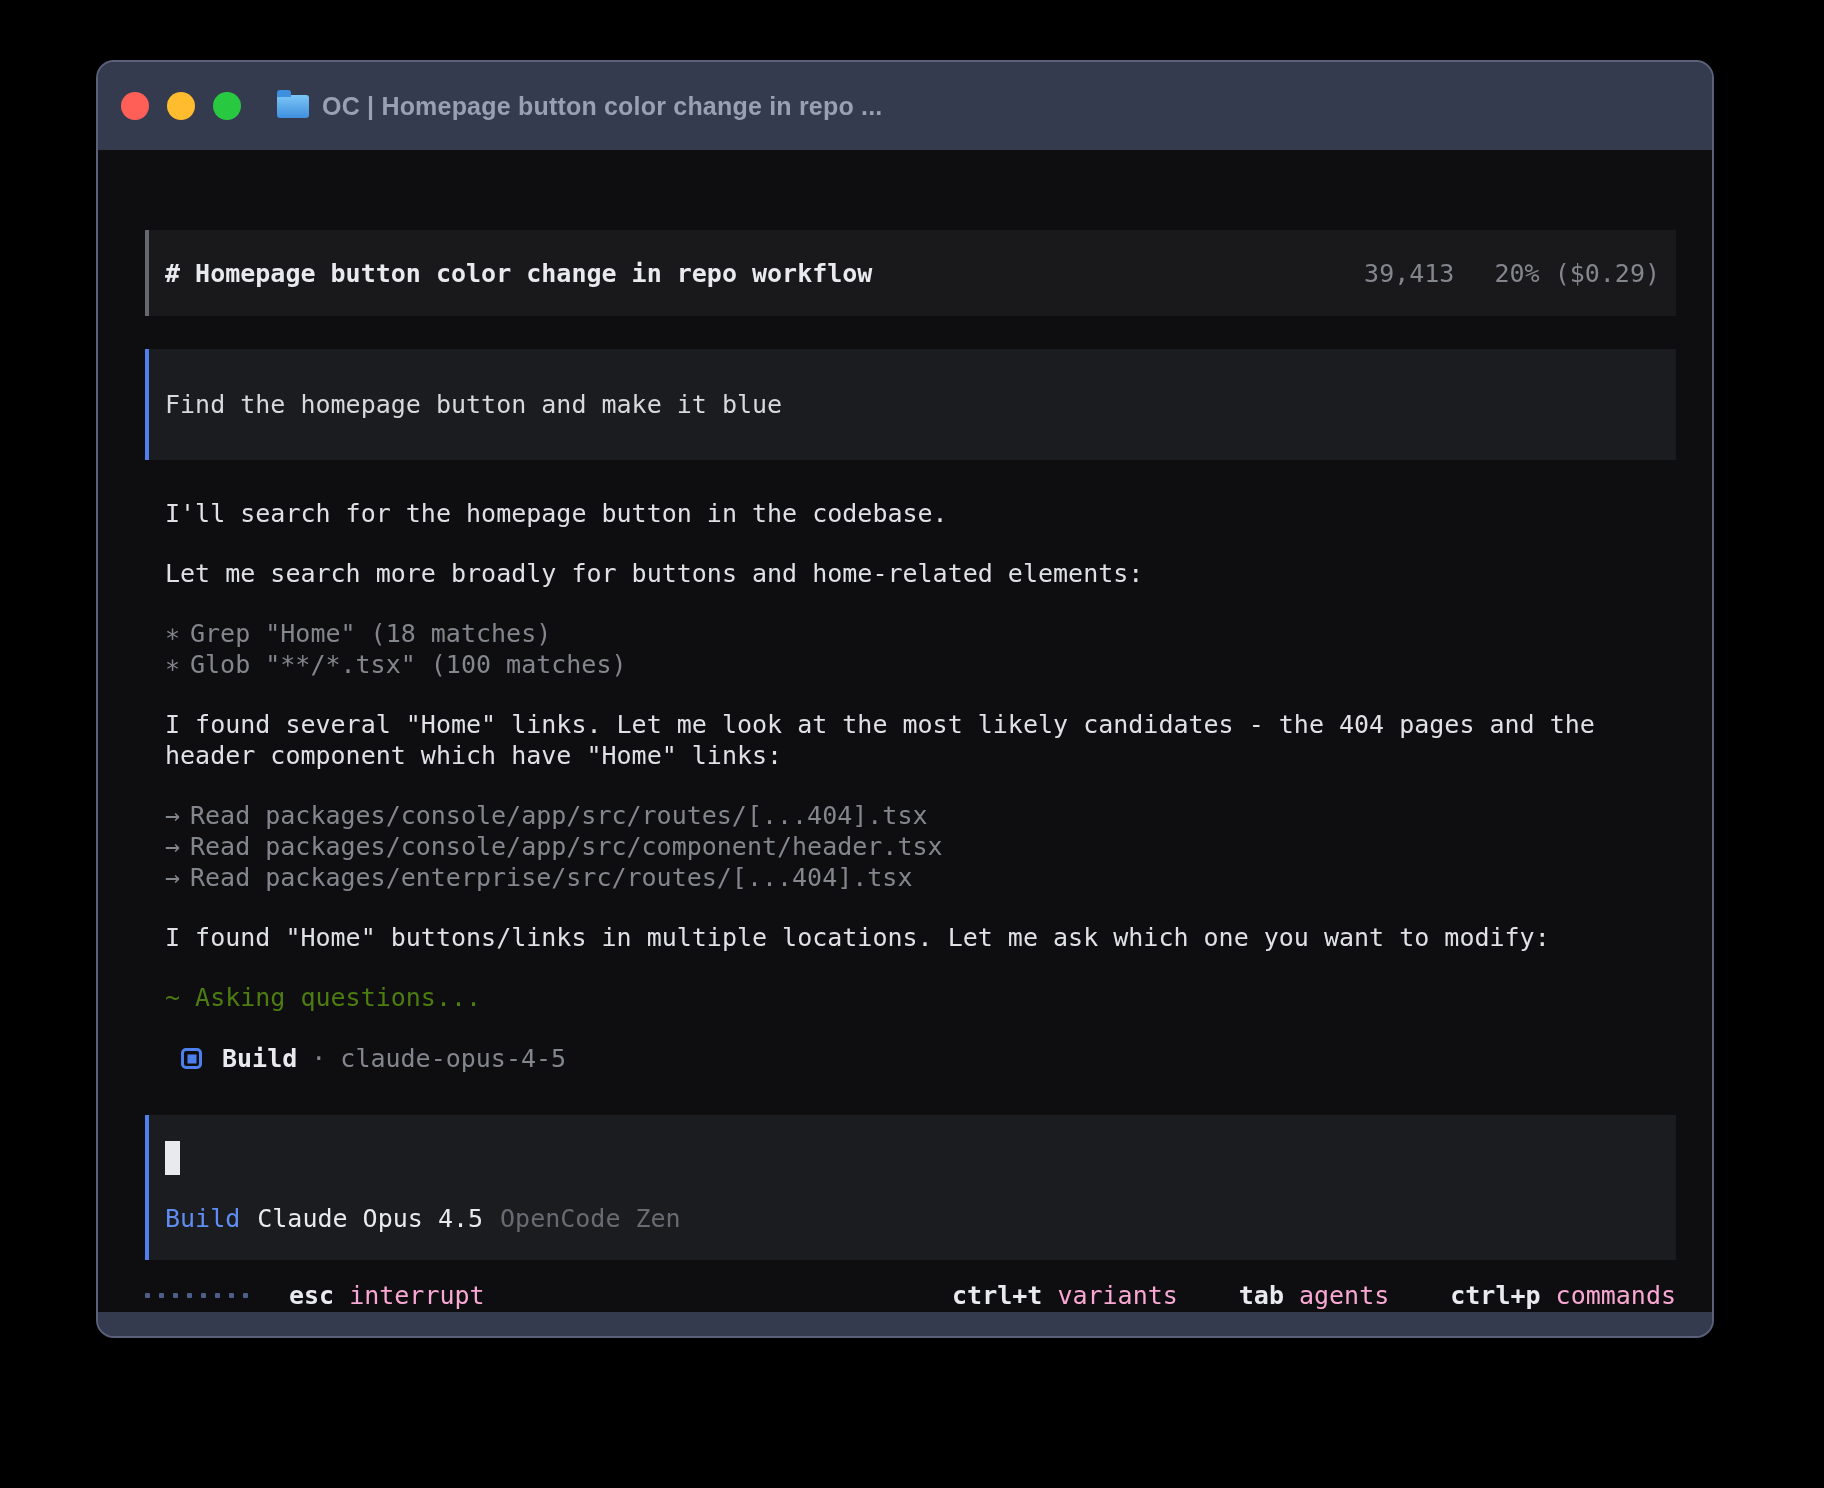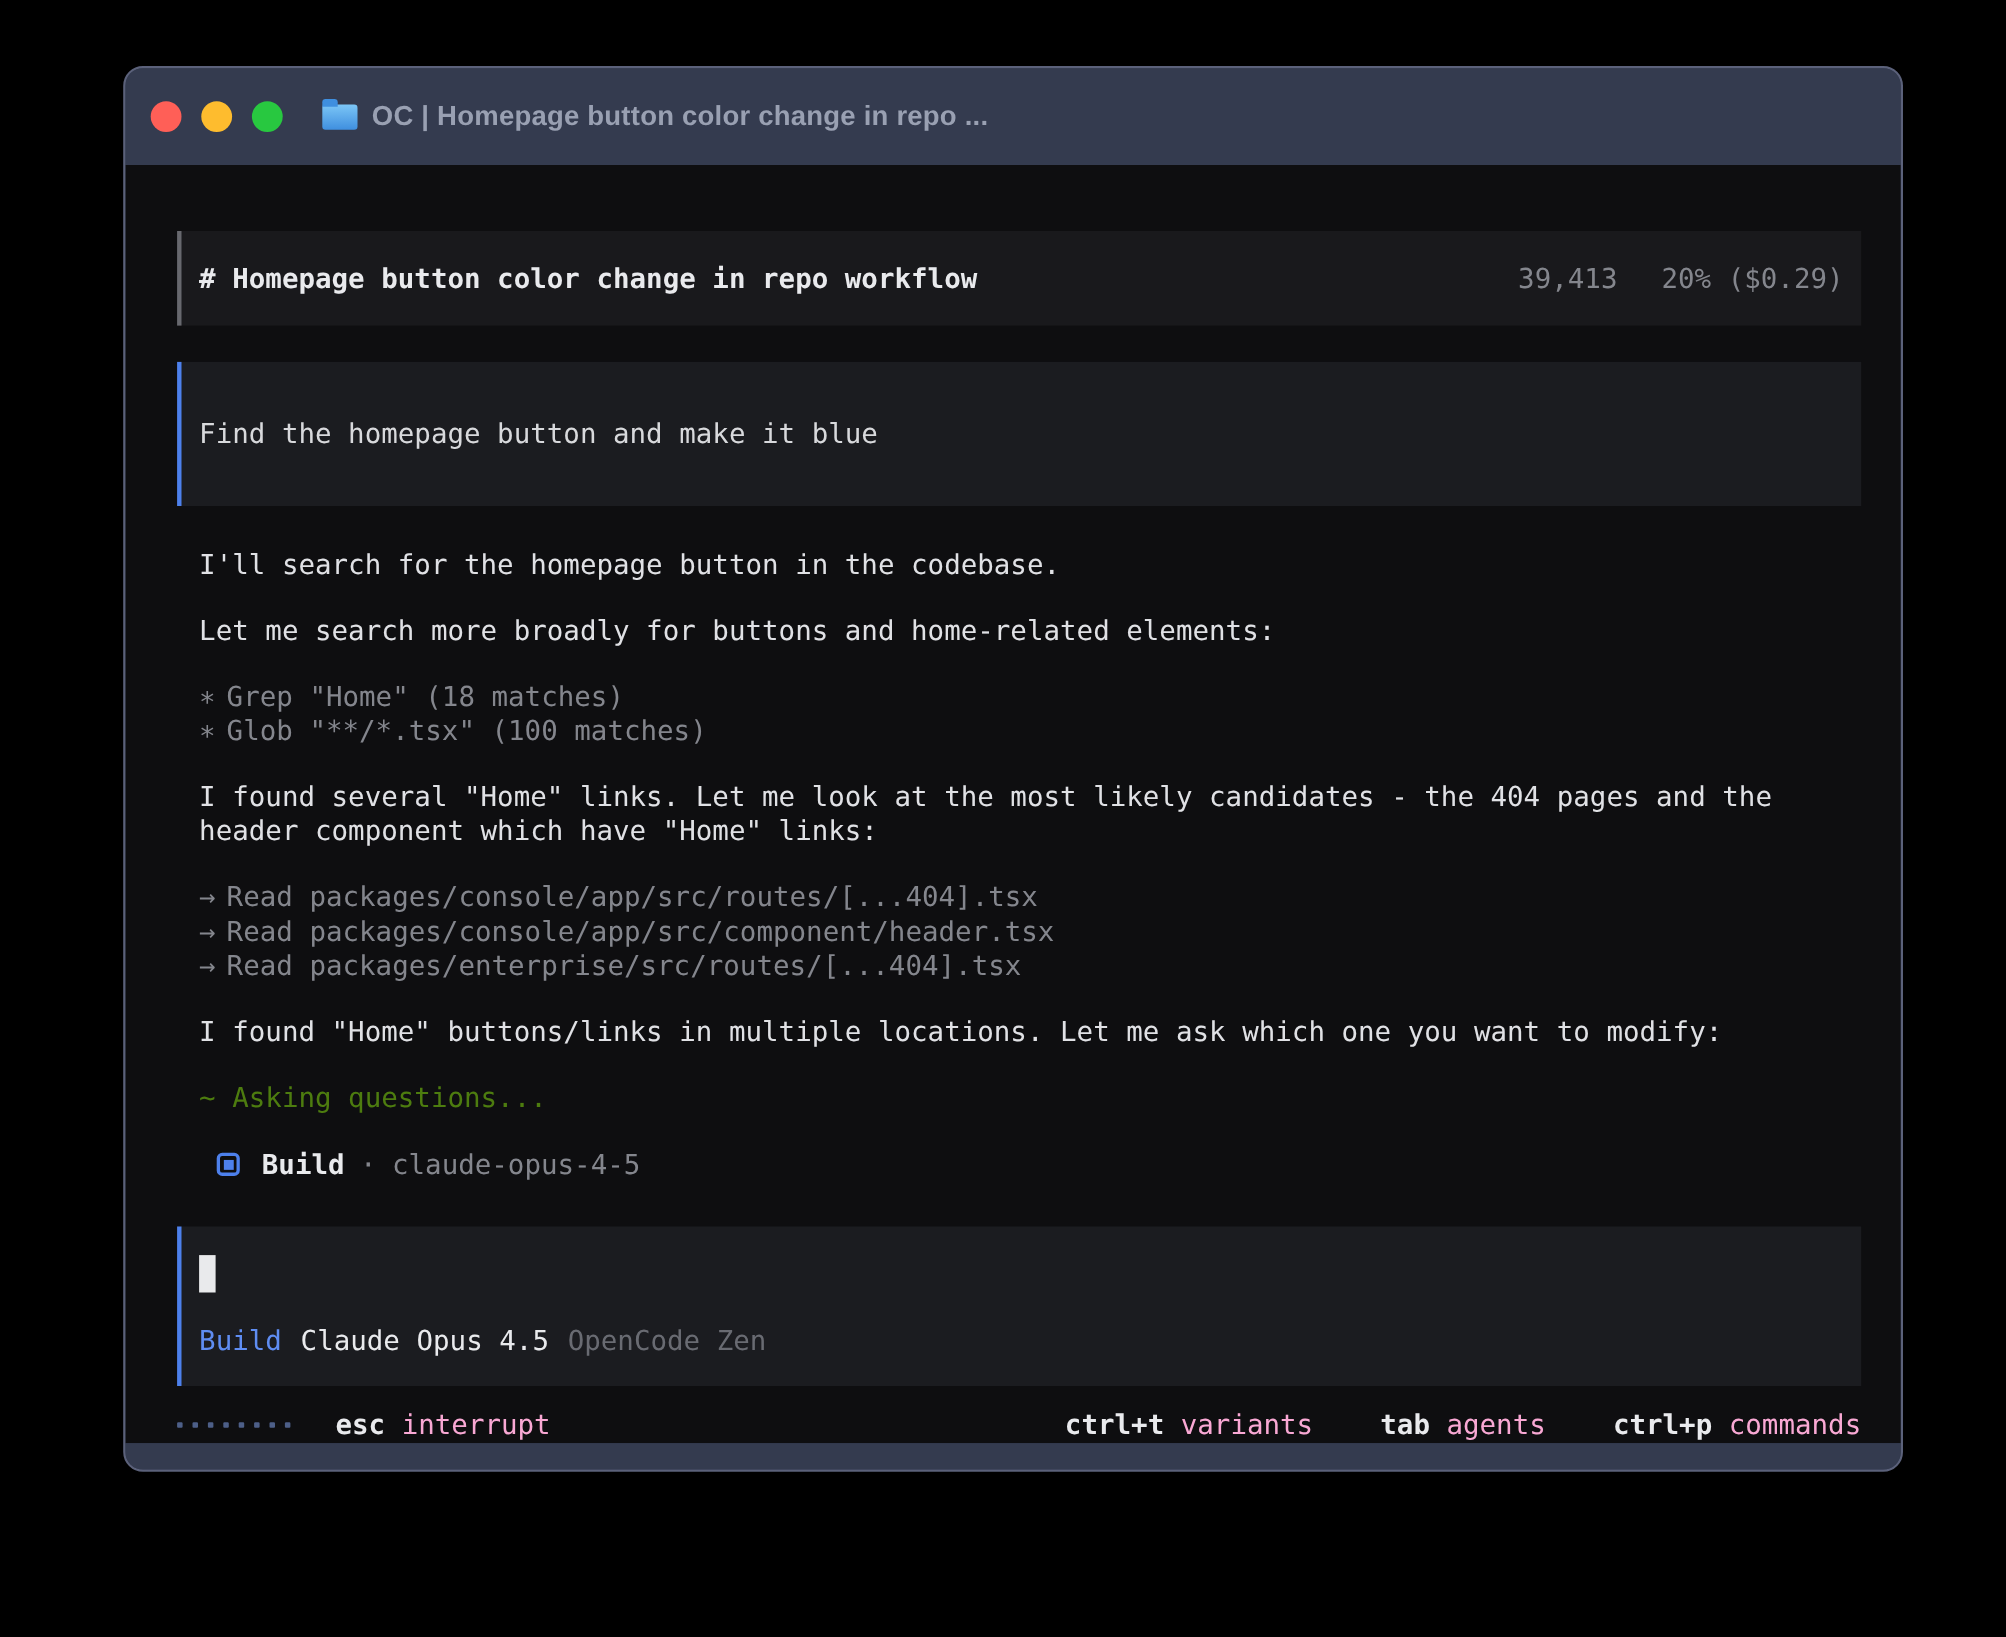--- a/index.html
+++ b/index.html
@@ -1,21 +1,21 @@
 <!DOCTYPE html>
 <html><head>
 <meta charset="utf-8">
 <style>
   * { margin:0; padding:0; box-sizing:border-box; }
   html,body { background:#000; width:1824px; height:1488px; overflow:hidden; }
   .stage { position:relative; width:1824px; height:1488px; background:#000;
            font-family:"DejaVu Sans Mono", monospace; }
 
   
-  .window { position:absolute; left:112px; top:60px; width:1618px; height:1278px;
+  .window { position:absolute; left:96px; top:60px; width:1618px; height:1278px;
             background:#343b4f; border:2px solid #5b617a; border-radius:18px;
             overflow:hidden; display:flex; flex-direction:column; }
   .titlebar { height:88px; flex:0 0 88px; display:flex; align-items:center;
               padding-left:23px; background:#343b4f; }
   .lights { display:flex; gap:18px; }
   .light { width:28px; height:28px; border-radius:50%; }
   .light.red { background:#ff5f57; }
   .light.yellow { background:#febc2e; }
   .light.green { background:#28c840; }
   .folder { width:32px; height:23px; margin-left:36px; position:relative;
@@ -31,21 +31,21 @@
              font-size:25px; line-height:31px; color:#e4e5e8; overflow:hidden;
              display:flex; flex-direction:column;justify-content:flex-end; }
 
   .block { border-left:4px solid #67686e; background:#19191c; }
   .session-header { height:86px; display:flex; align-items:center;
                     justify-content:space-between; padding:0 16px; margin-bottom:33px; }
   .session-title { font-weight:700; color:#e9eaed; white-space:nowrap; }
   .session-stats { color:#84868d; display:flex; gap:40px; white-space:nowrap; }
 
   .user-msg { border-left-color:#4d80ec; background:#1b1c20;
-              padding:50px 16px; margin-bottom:38px; color:#d8d9dc; }
+              padding:40px 16px; margin-bottom:38px; color:#d8d9dc; }
 
   .flow { padding-left:20px; }
   .para { color:#e0e1e5; margin-bottom:29px; max-width:1511px; }
   .tools { color:#84868d; margin-bottom:29px; }
   .tool-line { white-space:nowrap; }
   .tool-line .mk { display:inline-block; width:25px; }
   .spin-status { color:#4d7c0f; margin-bottom:30px; }
 
   .agent-row { display:flex; align-items:center; margin-bottom:31px; }
   .agent-icon { width:21px; height:21px; margin-left:16px; margin-right:20px;

